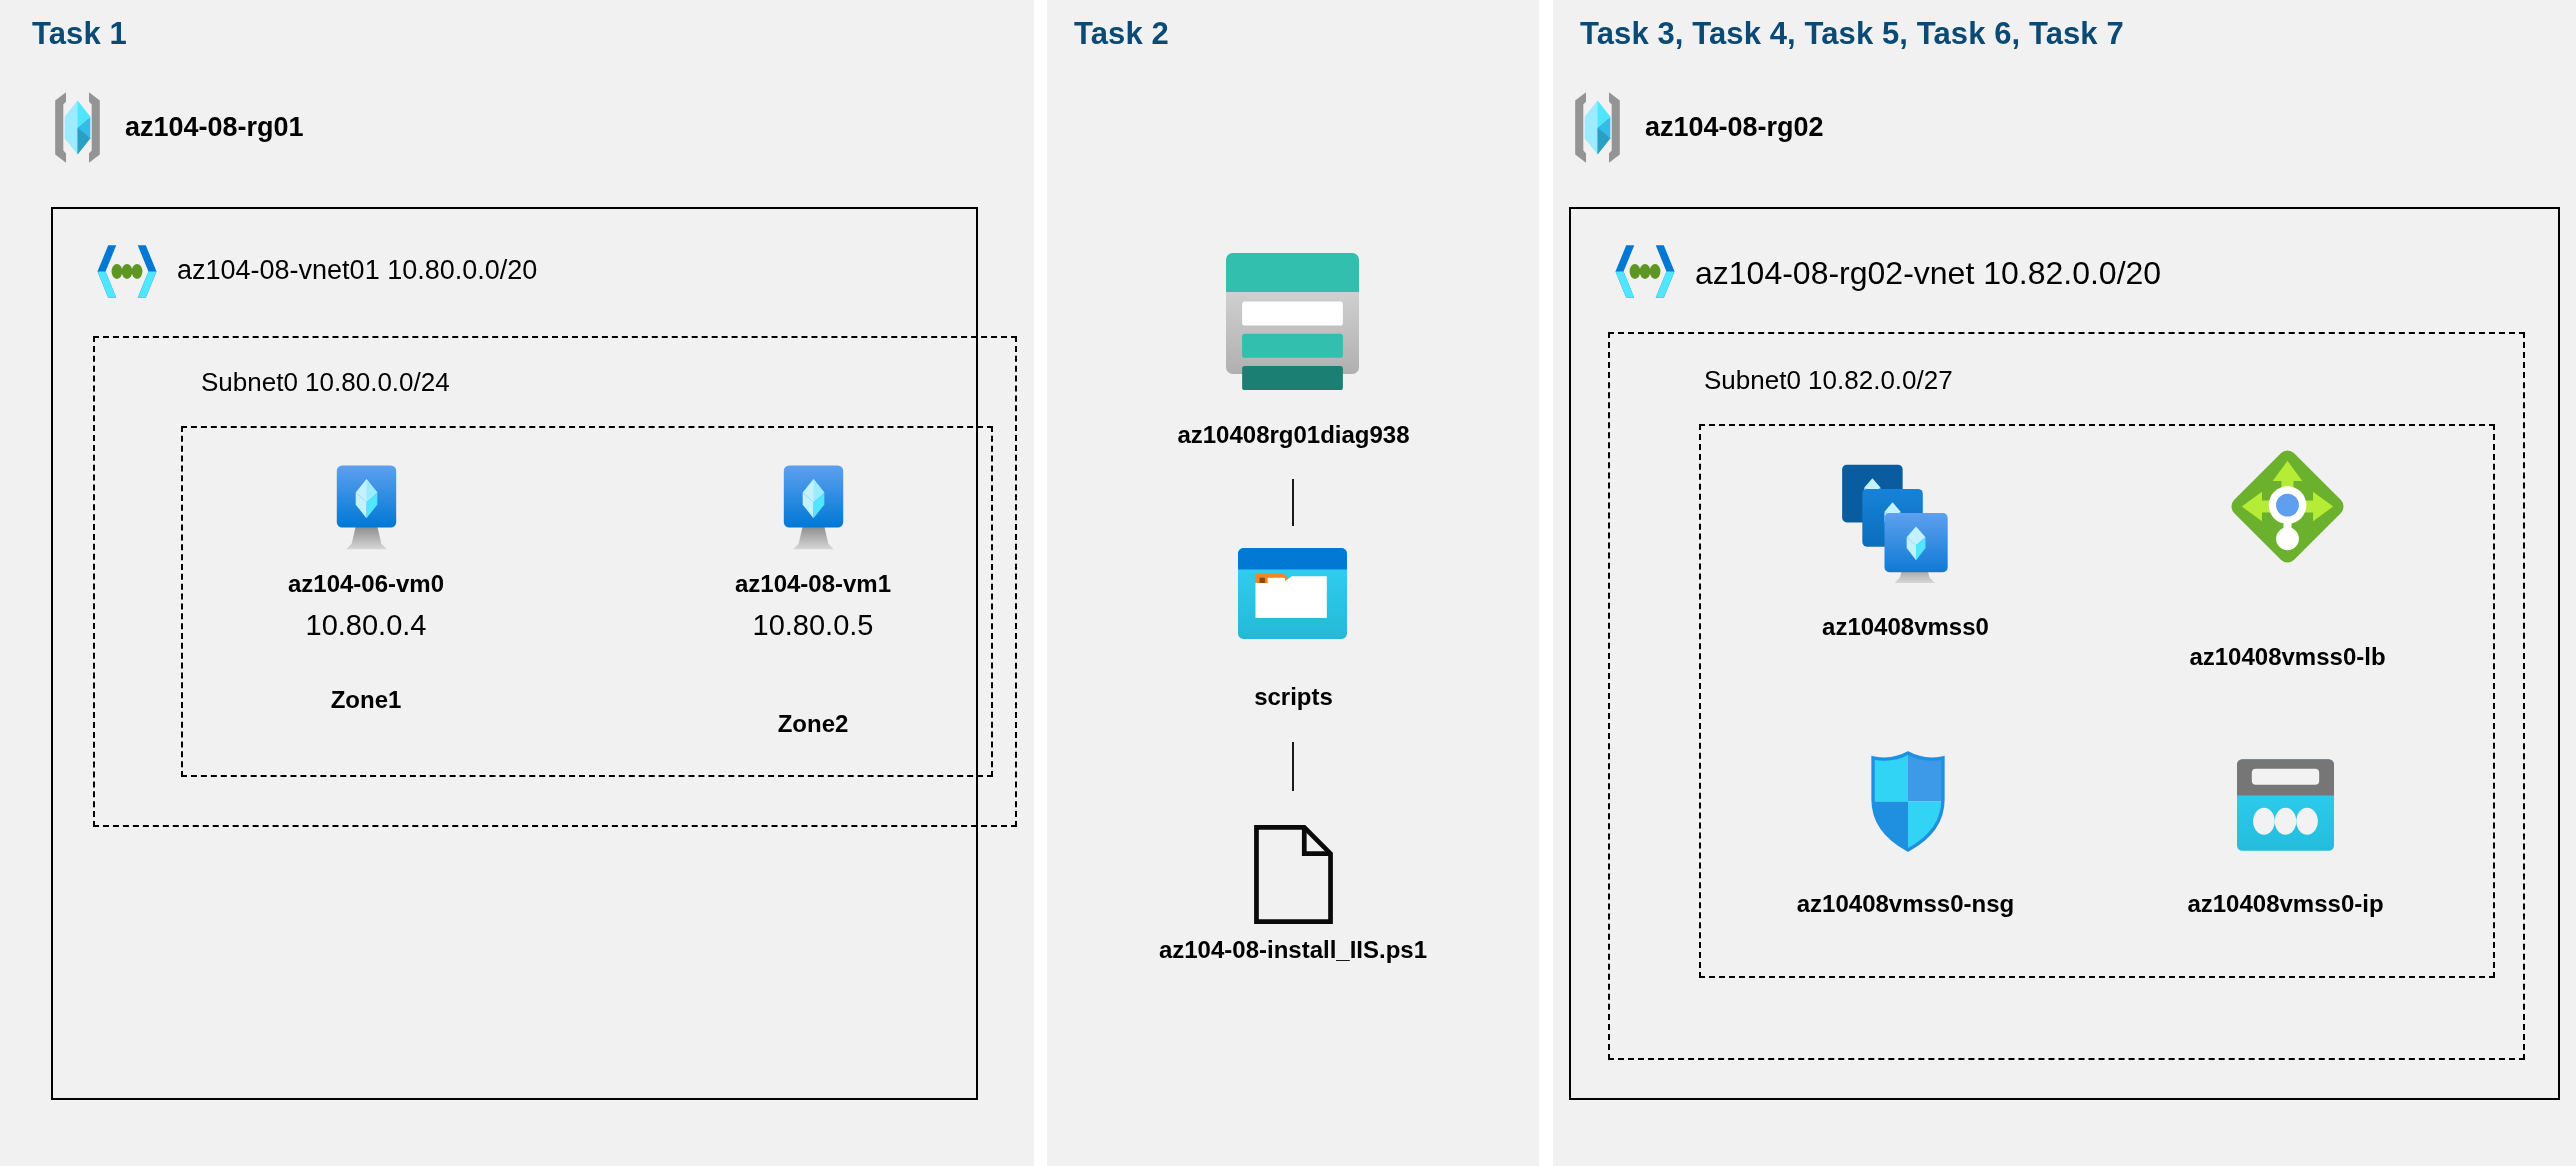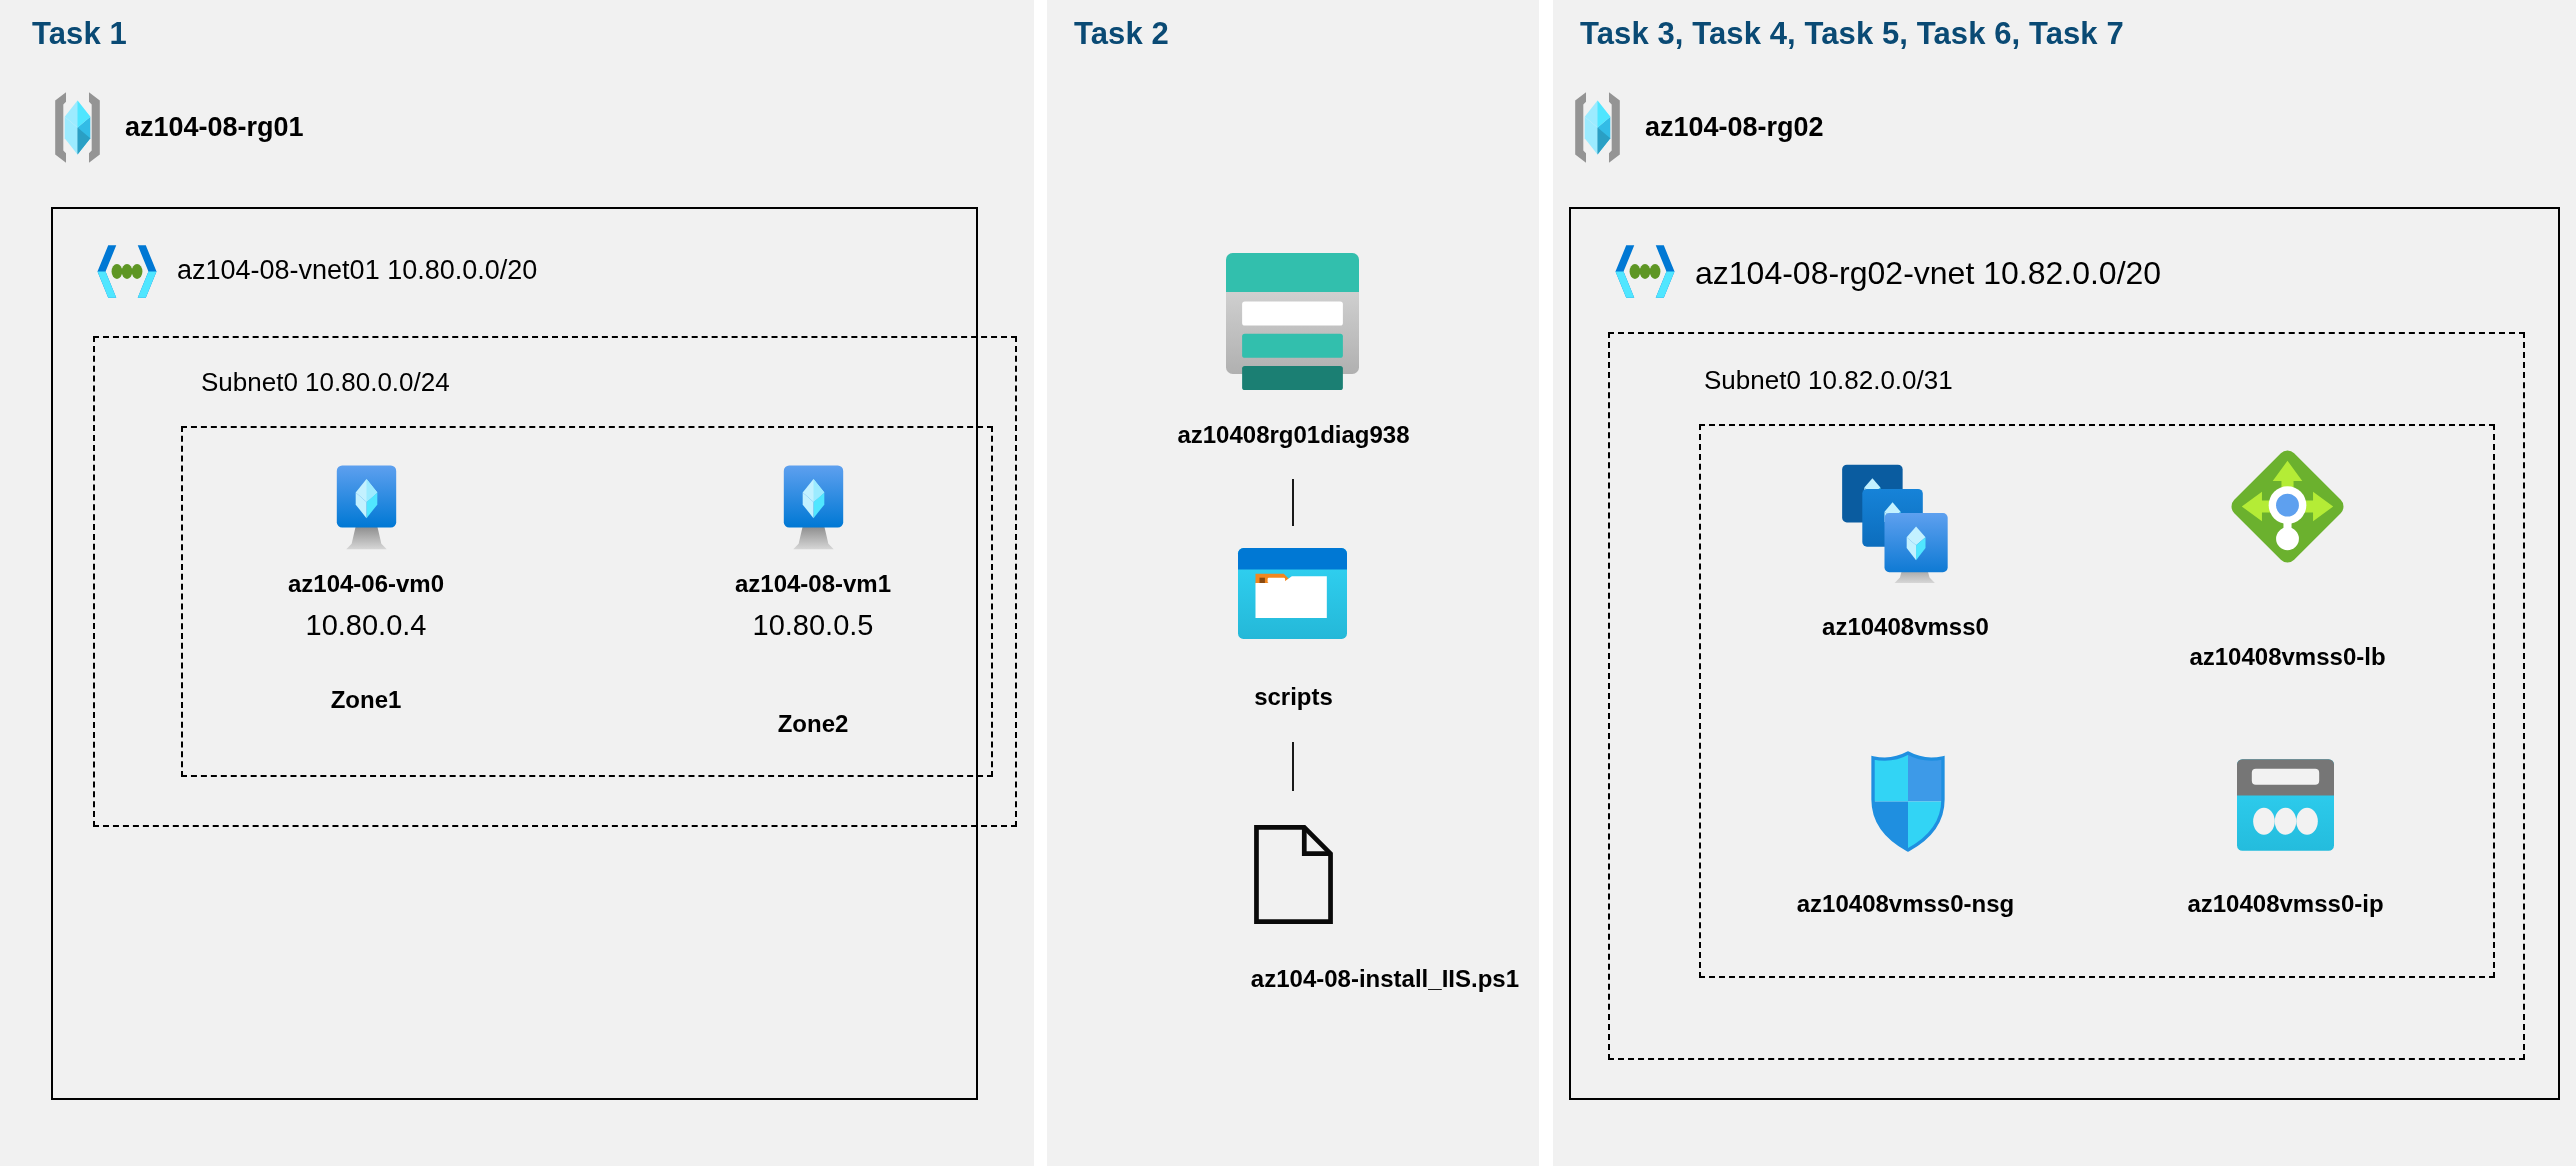--- a/index.html
+++ b/index.html
@@ -164,21 +164,21 @@
 <div class="centered" style="left:1081px;top:683px;width:425px;"><span class="nodename">scripts</span></div>
 
 <div class="connector" style="left:1292px;top:742px;height:49px;"></div>
 
 <div class="ico" style="left:1253px;top:824px;width:81px;height:101px;">
   <svg width="81" height="101" viewBox="0 0 120 150">
     <path d="M5 5 H76 L115 44 V145 H5 Z" fill="#f1f1f1" stroke="#0a0a0a" stroke-width="7" stroke-linejoin="miter"></path>
     <path d="M76 5 V44 H115" fill="none" stroke="#0a0a0a" stroke-width="7" stroke-linejoin="miter"></path>
   </svg>
 </div>
-<div class="centered" style="left:1067px;top:965px;width:452px;text-align:right;"><span class="nodename">az104-08-install_IIS.ps1</span></div>
+<div class="centered" style="left:1067px;top:936px;width:452px;"><span class="nodename">az104-08-install_IIS.ps1</span></div>
 
 <div class="panel" style="left:1553px;top:0px;width:1023px;height:1166px;"></div>
 
 <div class="task-title" style="left:1580px;top:16px;">Task 3, Task 4, Task 5, Task 6, Task 7</div>
 
 <div class="ico" style="left:1571px;top:91px;width:53px;height:73px;">
   <svg width="53" height="73" viewBox="0 0 78 108">
     <path d="M22 2 L6 14 L6 94 L22 106 L22 92 L18 88 L18 20 L22 16 Z" fill="#949494"></path>
     <path d="M56 2 L72 14 L72 94 L56 106 L56 92 L60 88 L60 20 L56 16 Z" fill="#949494"></path>
     <polygon points="39,14 58,38 39,54 20,38" fill="#9cebff"></polygon>
@@ -206,21 +206,21 @@
   </svg>
 </div>
 <div class="lbl" style="left:1695px;top:255px;font-size:32px;">
   <span class="b">az104-08-rg02-vnet</span>
   <span class="n"> 10.82.0.0/20</span>
 </div>
 
 <div class="dashbox" style="left:1608px;top:332px;width:917px;height:728px;"></div>
 <div class="lbl" style="left:1704px;top:365px;font-size:26px;">
   <span class="b">Subnet0</span>
-  <span class="n"> 10.82.0.0/31</span>
+  <span class="n"> 10.82.0.0/27</span>
 </div>
 
 <div class="dashbox" style="left:1699px;top:424px;width:796px;height:554px;"></div>
 
 <div class="ico" style="left:1842px;top:462px;width:128px;height:121px;">
   <svg width="128" height="121" viewBox="0 0 190 180">
     <defs>
       <linearGradient id="vmssA" x1="0" y1="0" x2="0" y2="1">
         <stop offset="0" stop-color="#0a5ca0"></stop>
           <stop offset="1" stop-color="#0a5ca0"></stop>

